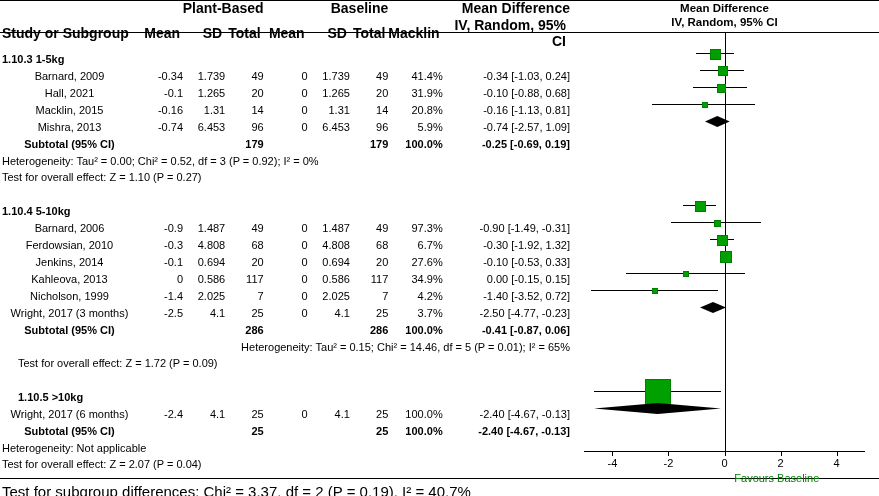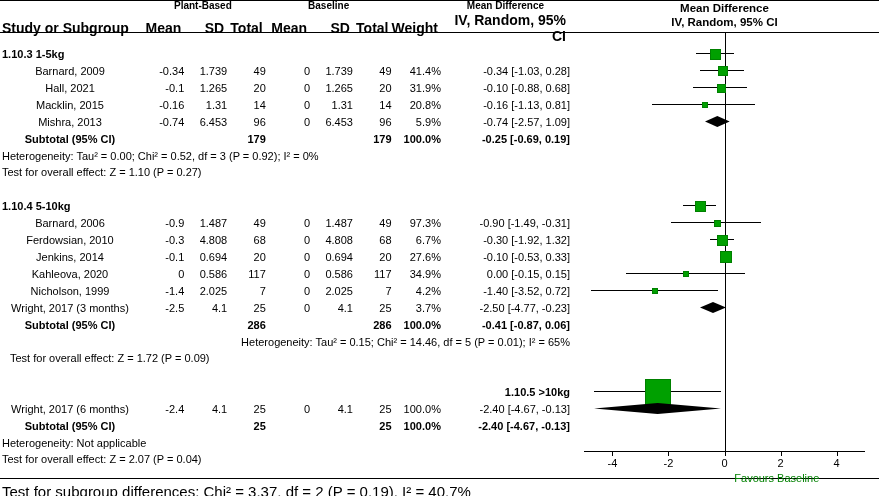--- a/index.html
+++ b/index.html
@@ -23,24 +23,24 @@
   }
   .tbl {
     position: absolute;
     left: 0;
     top: 0;
     width: 570px;
     border-collapse: collapse;
     font-size: 11px;
   }
   .hdr-group {
-    text-align: center;
+    text-align: right;
     font-weight: bold;
     padding: 0 0 1px 0;
-    font-size: 10px;
+    font-size: 14px;
   }
   .hdr-sub {
     text-align: center;
     font-weight: bold;
     padding: 0 0 2px 0;
     font-size: 14px;
   }
   .rule-top {
     position: absolute;
     left: 0; top: 0; width: 879px; height: 1px; background: #000;
@@ -147,38 +147,38 @@
         <td class="hdr-group">Mean Difference</td>
       </tr>
       <tr>
         <td class="col-study hdr-sub" style="text-align:left">Study or Subgroup</td>
         <td class="col-num hdr-sub">Mean</td>
         <td class="col-num hdr-sub">SD</td>
         <td class="col-tot hdr-sub">Total</td>
         <td class="col-num hdr-sub">Mean</td>
         <td class="col-num hdr-sub">SD</td>
         <td class="col-tot hdr-sub">Total</td>
-        <td class="col-wt hdr-sub">Weight</td>
+        <td class="col-wt hdr-sub">Macklin</td>
         <td class="col-md hdr-sub">IV, Random, 95% CI</td>
       </tr>
     </thead>
     <tbody id="tbody">
         <tr class="row">
           <td colspan="9" class="subgroup-label" style="padding-left: 2px;">1.10.3 1-5kg</td>
         </tr>
         <tr class="row">
           <td class="col-study">Barnard, 2009</td>
           <td class="col-num">-0.34</td>
           <td class="col-num">1.739</td>
           <td class="col-tot">49</td>
           <td class="col-num">0</td>
           <td class="col-num">1.739</td>
           <td class="col-tot">49</td>
           <td class="col-wt">41.4%</td>
-          <td class="col-md">-0.34 [-1.03, 0.28]</td>
+          <td class="col-md">-0.34 [-1.03, 0.24]</td>
         </tr>
         <tr class="row">
           <td class="col-study">Hall, 2021</td>
           <td class="col-num">-0.1</td>
           <td class="col-num">1.265</td>
           <td class="col-tot">20</td>
           <td class="col-num">0</td>
           <td class="col-num">1.265</td>
           <td class="col-tot">20</td>
           <td class="col-wt">31.9%</td>
@@ -256,21 +256,21 @@
           <td class="col-num">-0.1</td>
           <td class="col-num">0.694</td>
           <td class="col-tot">20</td>
           <td class="col-num">0</td>
           <td class="col-num">0.694</td>
           <td class="col-tot">20</td>
           <td class="col-wt">27.6%</td>
           <td class="col-md">-0.10 [-0.53, 0.33]</td>
         </tr>
         <tr class="row">
-          <td class="col-study">Kahleova, 2020</td>
+          <td class="col-study">Kahleova, 2013</td>
           <td class="col-num">0</td>
           <td class="col-num">0.586</td>
           <td class="col-tot">117</td>
           <td class="col-num">0</td>
           <td class="col-num">0.586</td>
           <td class="col-tot">117</td>
           <td class="col-wt">34.9%</td>
           <td class="col-md">0.00 [-0.15, 0.15]</td>
         </tr>
         <tr class="row">
@@ -303,27 +303,27 @@
           <td class="col-num"></td>
           <td class="col-num"></td>
           <td class="col-tot bold">286</td>
           <td class="col-wt bold">100.0%</td>
           <td class="col-md bold">-0.41 [-0.87, 0.06]</td>
         </tr>
         <tr class="row het">
           <td colspan="9" style="padding-left: 2px; height: 16px; line-height: 16px; text-align: right;">Heterogeneity: Tau² = 0.15; Chi² = 14.46, df = 5 (P = 0.01); I² = 65%</td>
         </tr>
         <tr class="row het">
-          <td colspan="9" style="padding-left: 10px; height: 16px; line-height: 16px; margin-left: 32px;">Test for overall effect: Z = 1.72 (P = 0.09)</td>
+          <td colspan="9" style="padding-left: 18px; height: 16px; line-height: 16px; margin-left: 32px;">Test for overall effect: Z = 1.72 (P = 0.09)</td>
         </tr>
         <tr class="spacer">
           <td colspan="9" style="height: 16px;"></td>
         </tr>
         <tr class="row">
-          <td colspan="9" class="subgroup-label" style="padding-left: 18px; text-align: right;">1.10.5 &gt;10kg</td>
+          <td colspan="9" class="subgroup-label" style="padding-left: 18px;">1.10.5 &gt;10kg</td>
         </tr>
         <tr class="row">
           <td class="col-study">Wright, 2017 (6 months)</td>
           <td class="col-num">-2.4</td>
           <td class="col-num">4.1</td>
           <td class="col-tot">25</td>
           <td class="col-num">0</td>
           <td class="col-num">4.1</td>
           <td class="col-tot">25</td>
           <td class="col-wt">100.0%</td>

